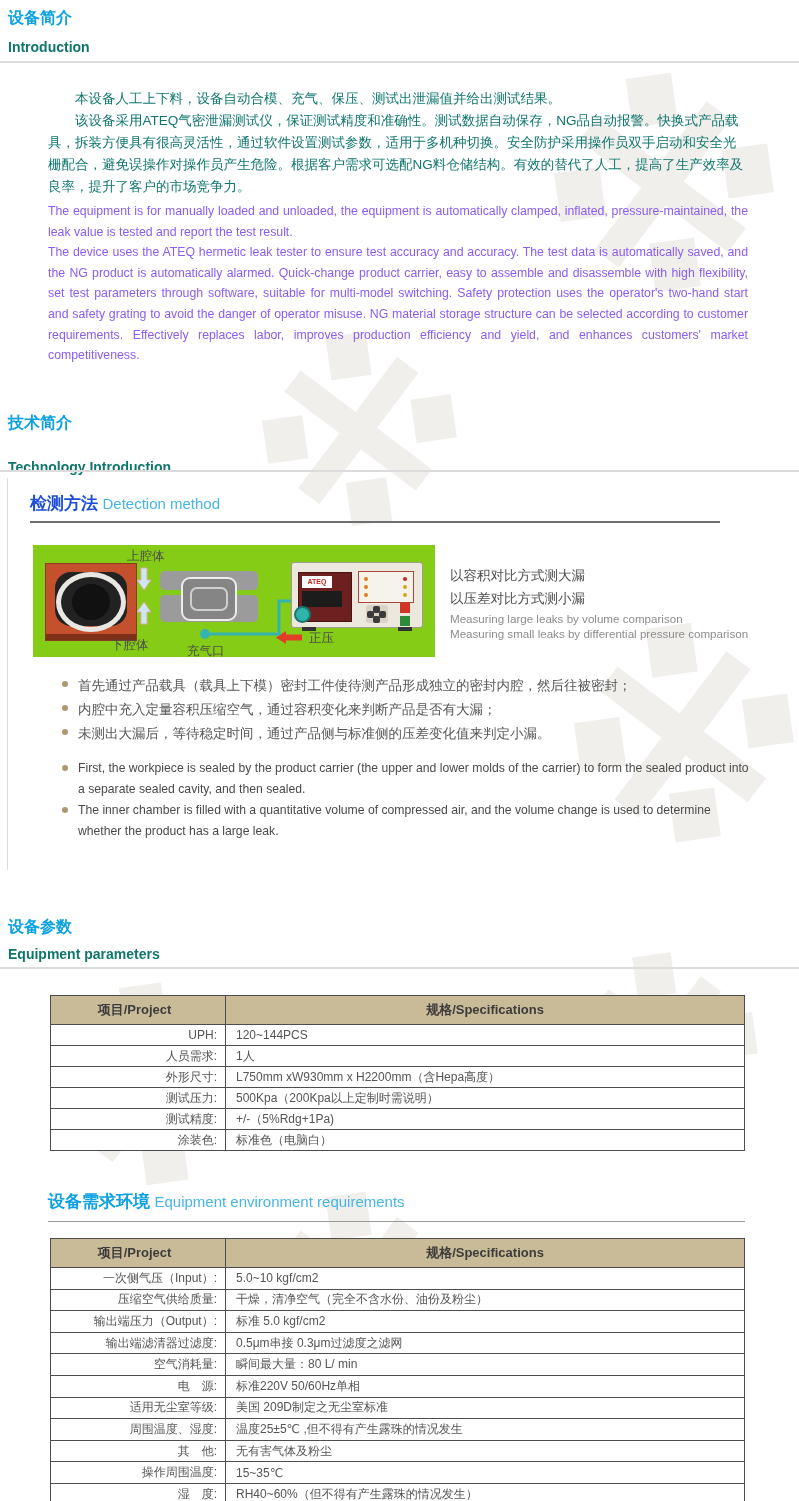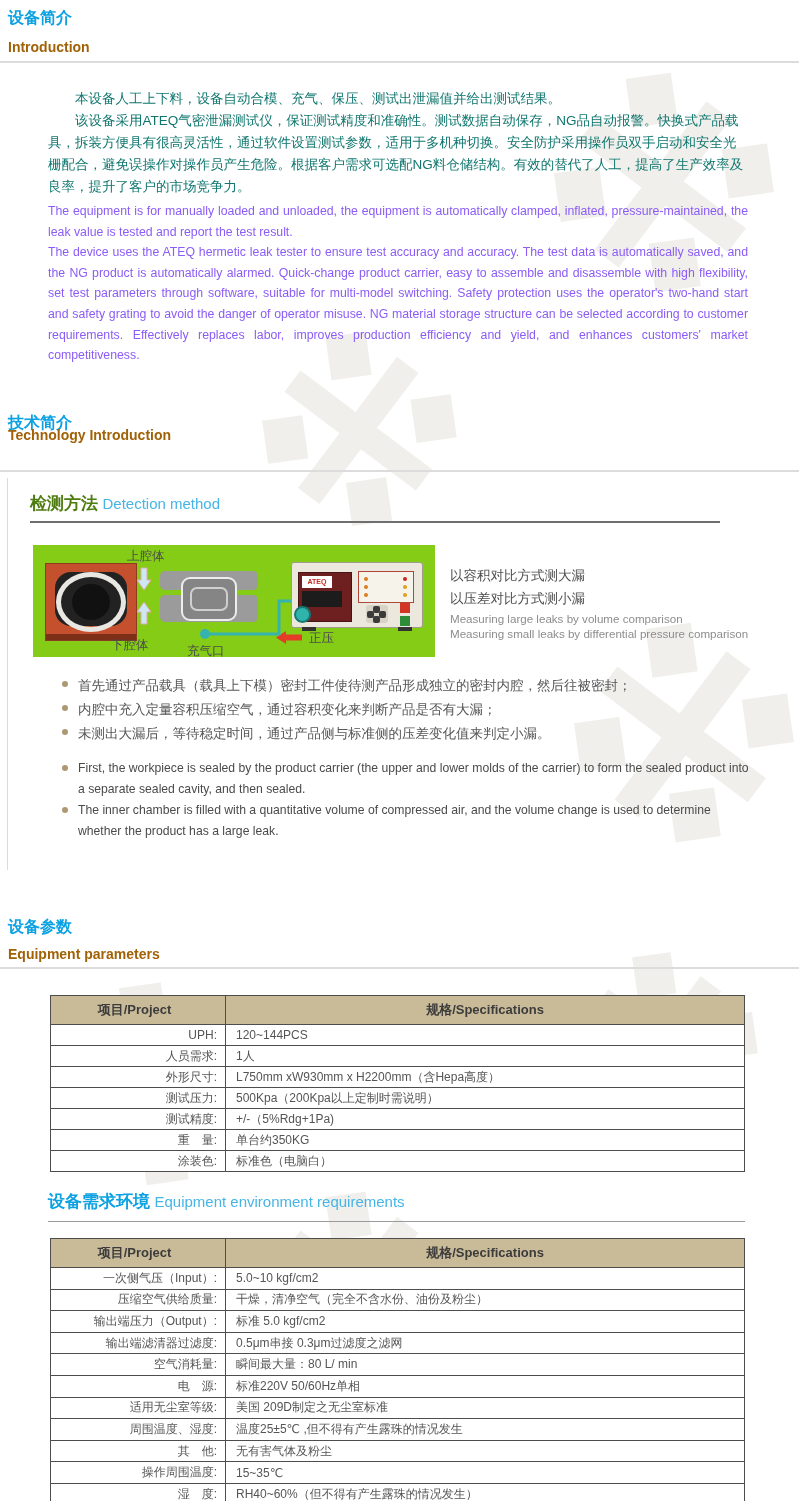--- a/index.html
+++ b/index.html
@@ -3,30 +3,30 @@
 <meta charset="utf-8">
 <style>
   html,body{margin:0;padding:0;background:#fff;}
   .page{position:relative;width:799px;height:1501px;background:#fff;overflow:hidden;
         font-family:"Liberation Sans","DejaVu Sans",sans-serif;color:#555;}
   
   .wm{position:absolute;color:#f1efec;font-weight:bold;pointer-events:none;user-select:none;
       transform:rotate(-8deg);line-height:1;}
   
   .h-zh{position:absolute;left:8px;font-size:16px;font-weight:bold;color:#0ba1e2;}
-  .h-en{position:absolute;left:8px;font-size:14px;font-weight:bold;color:#a16207;}
+  .h-en{position:absolute;left:8px;font-size:14px;font-weight:bold;color:#0f766e;}
   .divider{position:absolute;left:0;width:799px;height:0;border-top:2px solid #dcdcdc;}
   
   .zh-block{position:absolute;left:48px;width:700px;font-size:13.5px;line-height:22px;color:#0f766e;}
   .zh-block p{margin:0;text-indent:2em;}
   .en-block{position:absolute;left:48px;width:700px;font-size:12.3px;line-height:20.6px;color:#8b5cf6;text-align:justify;}
   .en-block p{margin:0;}
   
   .sub-head{position:absolute;left:30px;top:492px;}
-  .sub-head .szh{font-size:17px;font-weight:bold;color:#4d7c0f;margin-top:10px;}
+  .sub-head .szh{font-size:17px;font-weight:bold;color:#1d4ed8;margin-top:10px;}
   .sub-head .sen{font-size:15px;color:#46b5e6;}
   .sub-underline{position:absolute;left:30px;top:521px;width:690px;border-top:2px solid #6f6f6f;}
   .left-rail{position:absolute;left:7px;top:478px;height:392px;border-left:1px solid #dbdbdb;}
   
   .diagram{position:absolute;left:33px;top:545px;width:402px;height:112px;background:#84cc16;}
   .dlabel{position:absolute;font-size:12.5px;color:#4a4a4a;}
   .carrier{position:absolute;left:12px;top:18px;width:92px;height:78px;background:#c4502e;border:1px solid #8d3a1f;box-sizing:border-box;}
   .carrier .ring1{position:absolute;left:9px;top:8px;right:9px;bottom:14px;background:#222;border-radius:16px;}
   .carrier .ring2{position:absolute;left:10px;top:8px;right:10px;bottom:8px;border:5px solid #e9e7e2;border-radius:50%;}
   .carrier .core{position:absolute;left:26px;top:20px;right:26px;bottom:20px;background:#111;border-radius:50%;}
@@ -92,21 +92,21 @@
   <div class="zh-block" style="top:88px;">
     <p>本设备人工上下料，设备自动合模、充气、保压、测试出泄漏值并给出测试结果。</p>
     <p>该设备采用ATEQ气密泄漏测试仪，保证测试精度和准确性。测试数据自动保存，NG品自动报警。快换式产品载具，拆装方便具有很高灵活性，通过软件设置测试参数，适用于多机种切换。安全防护采用操作员双手启动和安全光栅配合，避免误操作对操作员产生危险。根据客户需求可选配NG料仓储结构。有效的替代了人工，提高了生产效率及良率，提升了客户的市场竞争力。</p>
   </div>
   <div class="en-block" style="top:201px;">
     <p>The equipment is for manually loaded and unloaded, the equipment is automatically clamped, inflated, pressure-maintained, the leak value is tested and report the test result.</p>
     <p>The device uses the ATEQ hermetic leak tester to ensure test accuracy and accuracy. The test data is automatically saved, and the NG product is automatically alarmed. Quick-change product carrier, easy to assemble and disassemble with high flexibility, set test parameters through software, suitable for multi-model switching. Safety protection uses the operator's two-hand start and safety grating to avoid the danger of operator misuse. NG material storage structure can be selected according to customer requirements. Effectively replaces labor, improves production efficiency and yield, and enhances customers' market competitiveness.</p>
   </div>
 
   <div class="h-zh" style="top:413px;">技术简介</div>
-  <div class="h-en" style="top:427px;">Technology Introduction</div>
+  <div class="h-en" style="top:459px;">Technology Introduction</div>
   <div class="divider" style="top:470px;"></div>
   <div class="left-rail"></div>
 
   <div class="sub-head">
     <span class="szh">检测方法</span>
     <span class="sen">Detection method</span>
   </div>
   <div class="sub-underline"></div>
 
   <div class="diagram">
@@ -215,24 +215,20 @@
         </tr>
     <tr>
           <td class="lab">测试压力:</td>
           <td class="val">500Kpa（200Kpa以上定制时需说明）</td>
         </tr>
     <tr>
           <td class="lab">测试精度:</td>
           <td class="val">+/-（5%Rdg+1Pa)</td>
         </tr>
     <tr>
-          <td class="lab">重　量:</td>
-          <td class="val">单台约350KG</td>
-        </tr>
-    <tr>
           <td class="lab">涂装色:</td>
           <td class="val">标准色（电脑白）</td>
         </tr>
   </tbody>
     </table>
 
   <div class="env-head">
     <span class="szh">设备需求环境</span>
     <span class="sen">Equipment environment requirements</span>
   </div>

